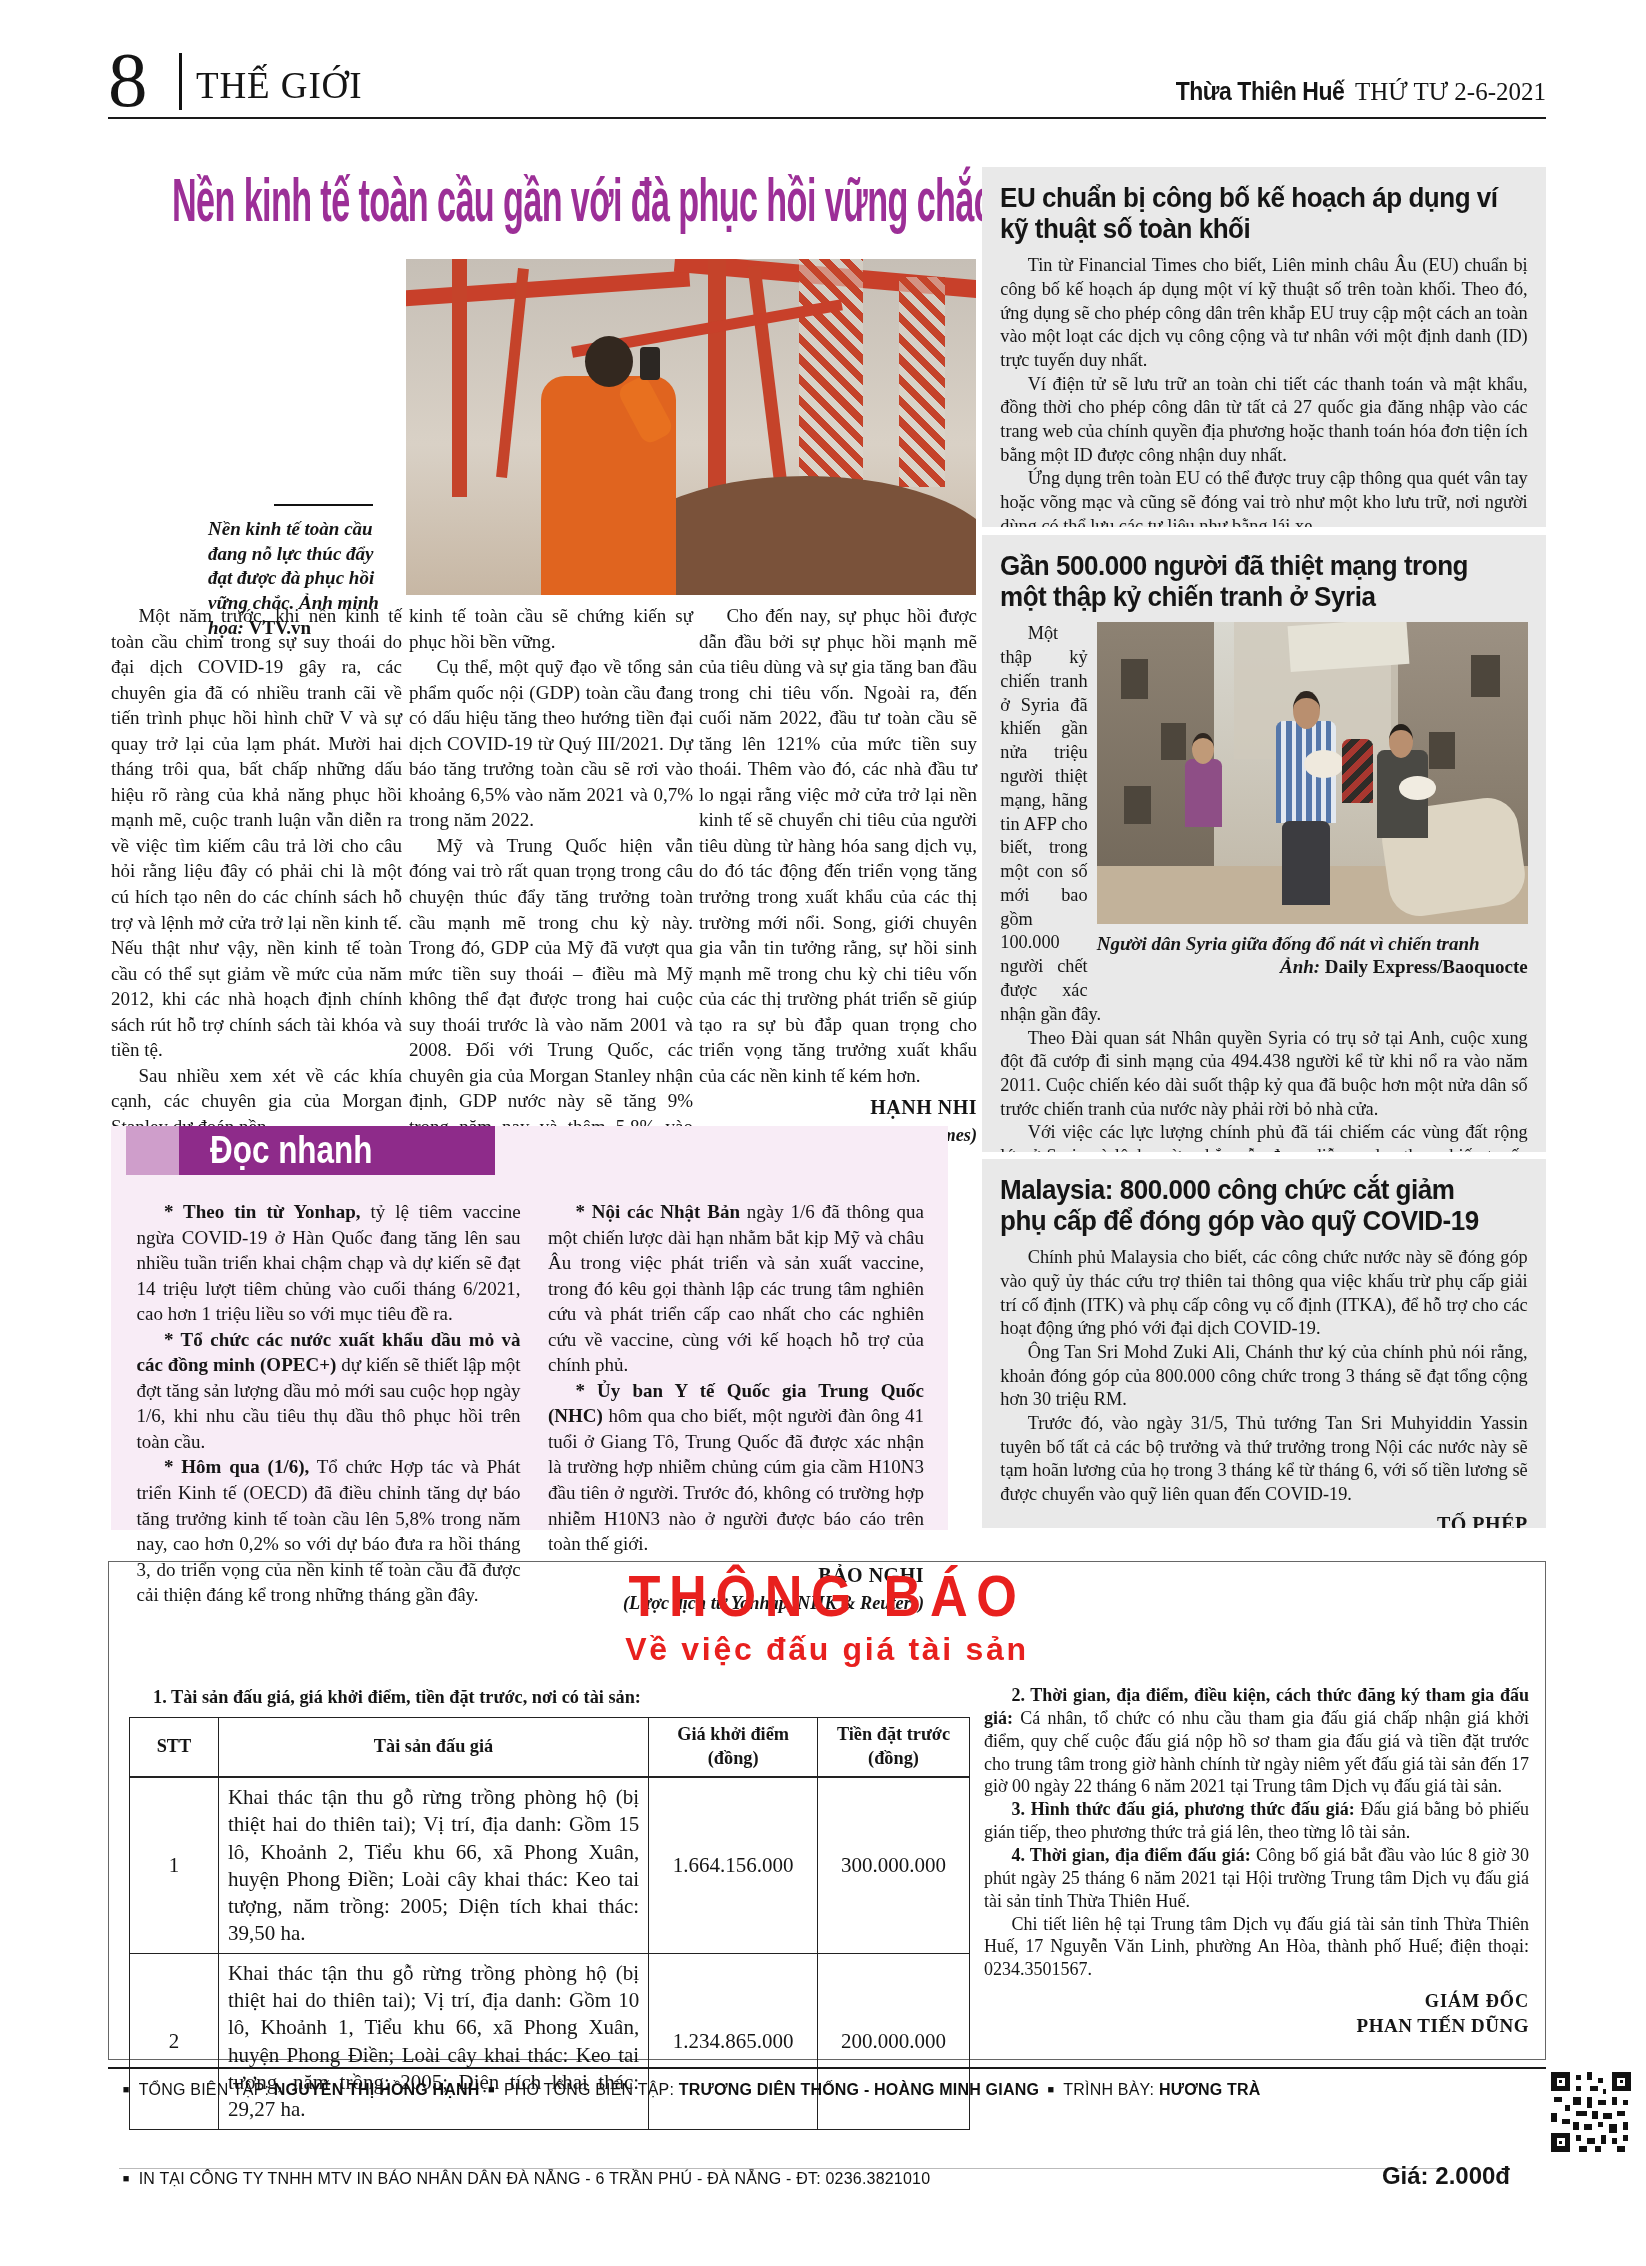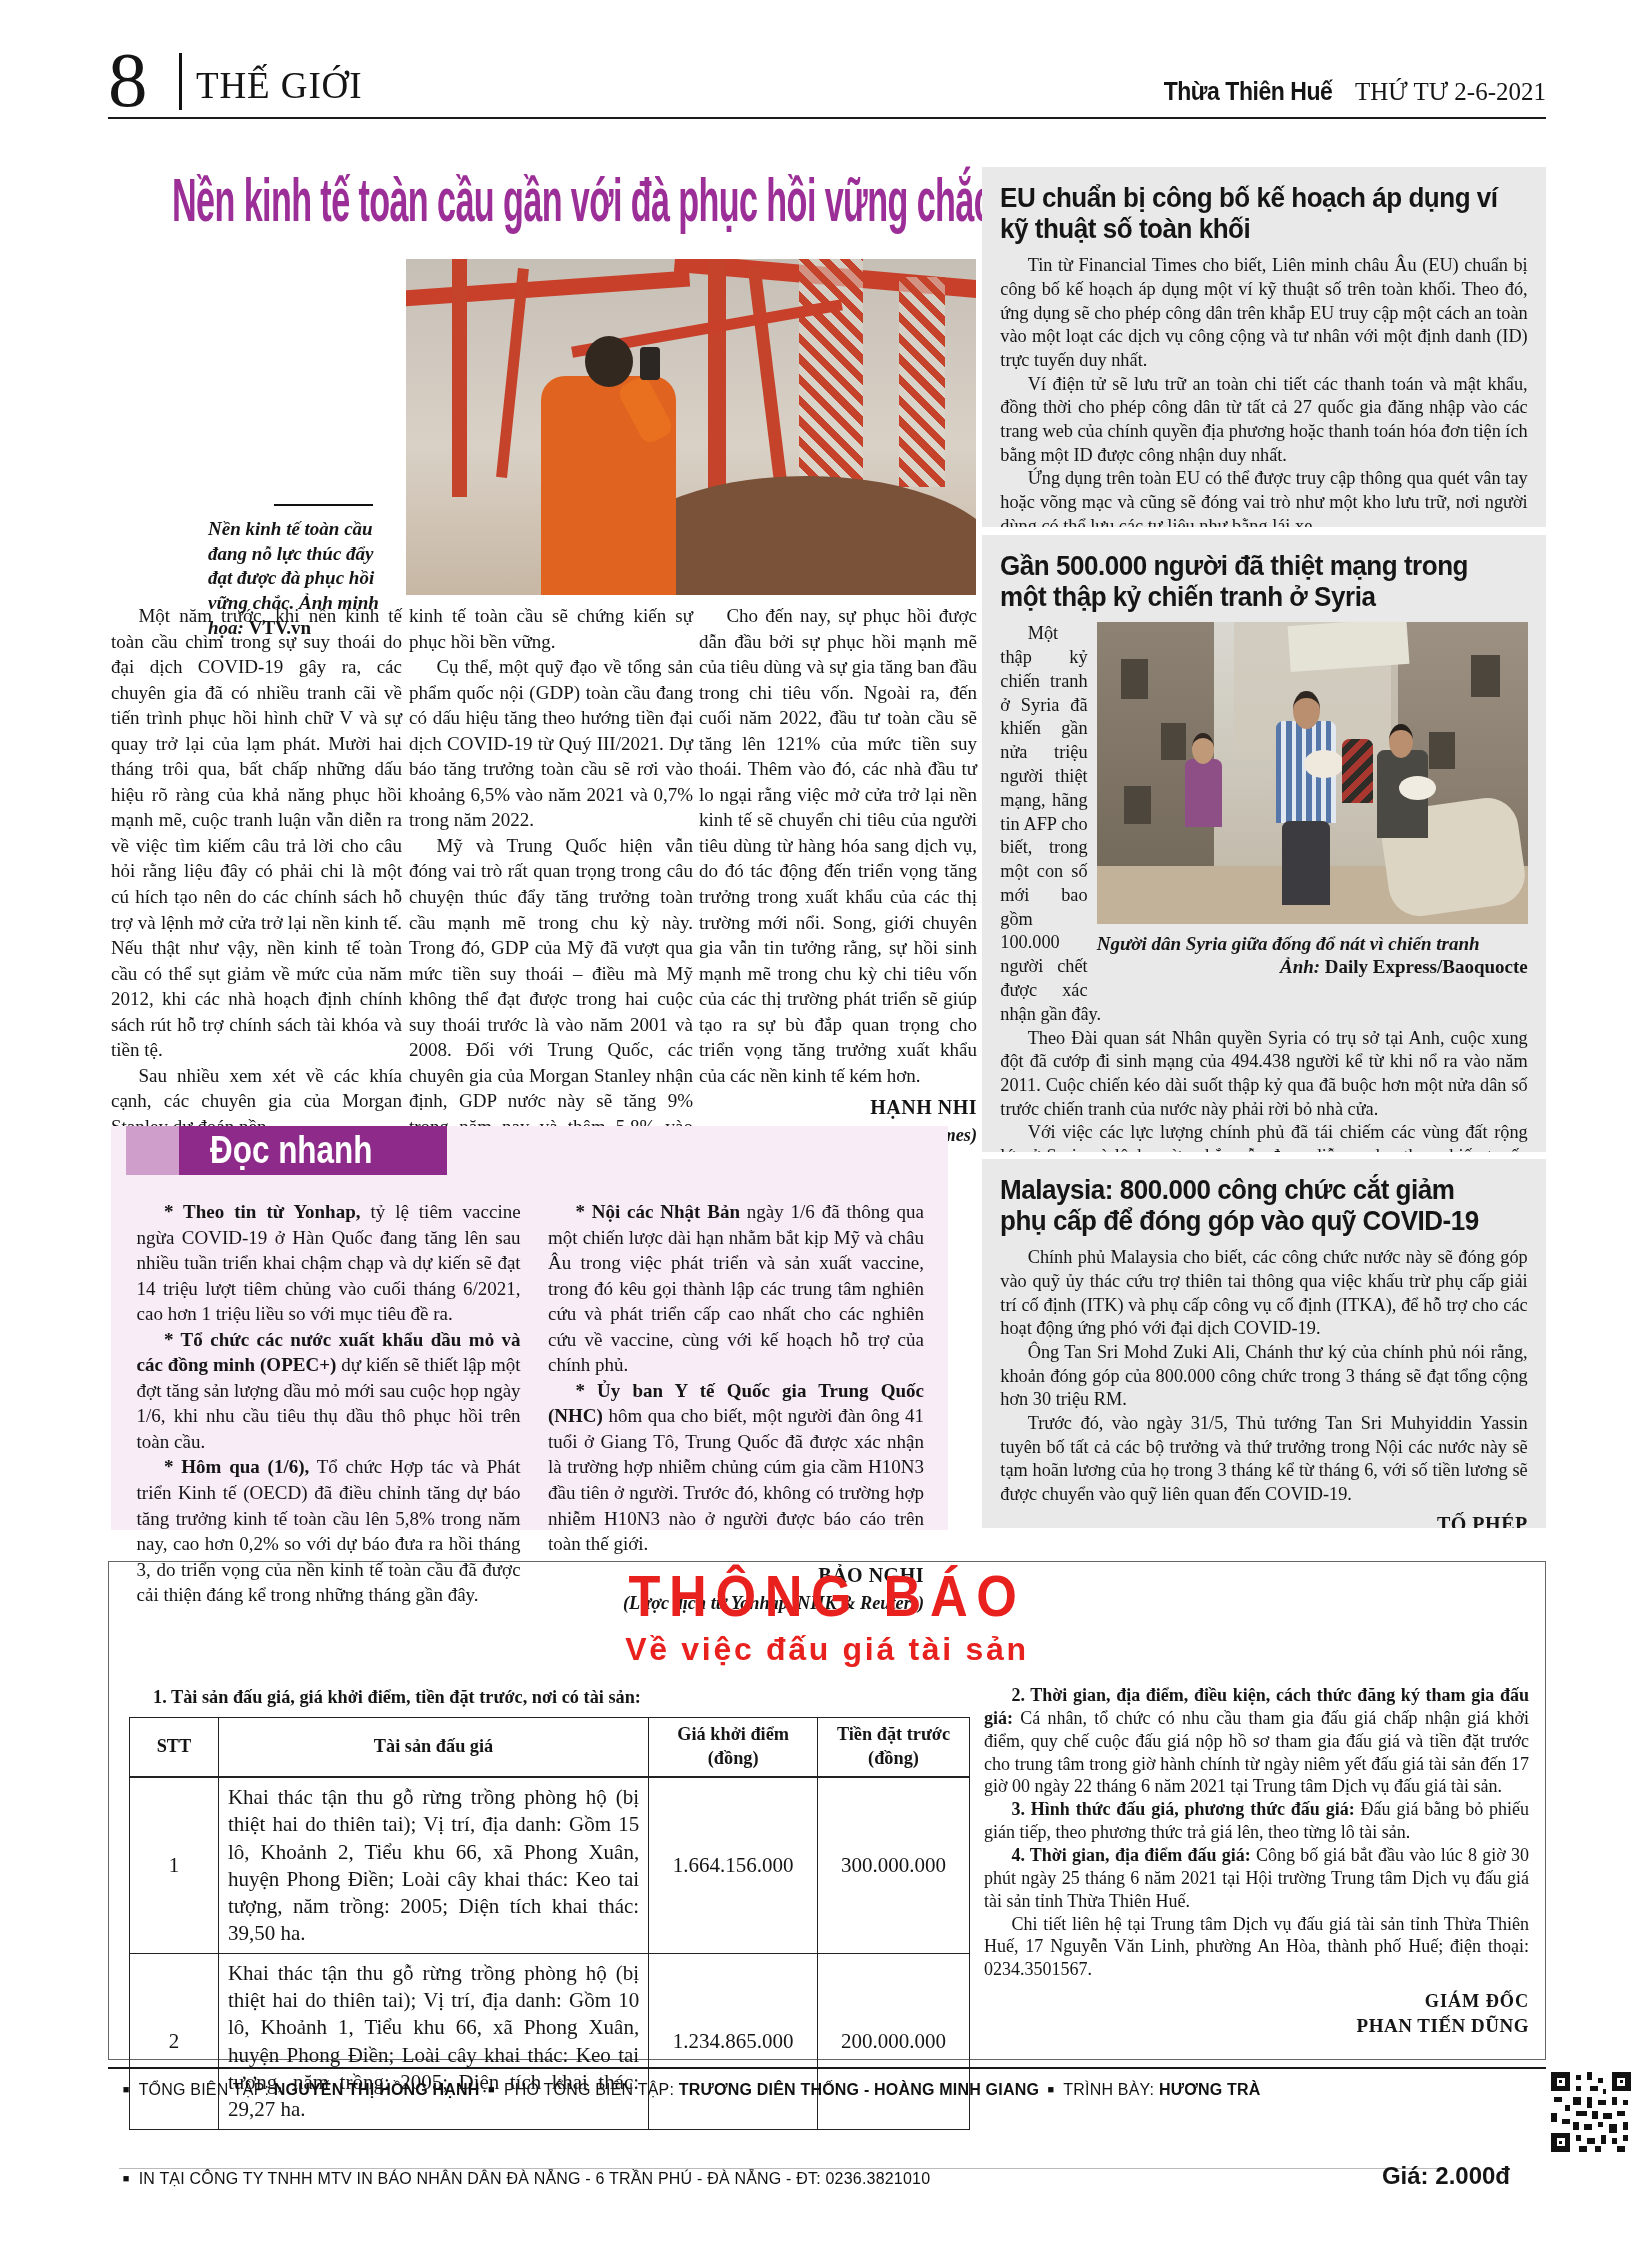--- a/index.html
+++ b/index.html
@@ -3,21 +3,21 @@
 <meta charset="utf-8">
 <style>
   html,body{margin:0;padding:0;background:#9a9a9a;}
   .page{position:relative;width:1647px;height:2267px;background:#ffffff;
         font-family:"Liberation Serif",serif;color:#151515;overflow:hidden;margin:0 auto;}
   .abs{position:absolute;}
   
   .pg-num{left:108px;top:40px;font-size:79px;line-height:1;font-family:"Liberation Serif",serif;}
   .hdr-bar{left:179px;top:53px;width:2.7px;height:57px;background:#111;}
   .hdr-section{left:196px;top:64px;font-size:37px;letter-spacing:0.9px;}
-  .hdr-right{right:101px;top:77px;display:flex;align-items:baseline;gap:23px;}
+  .hdr-right{right:101px;top:77px;display:flex;align-items:baseline;gap:11px;}
   .paper-name{font-family:"Liberation Sans",sans-serif;font-weight:bold;font-size:25px;letter-spacing:-0.5px;transform:scaleX(.92);transform-origin:right;}
   .paper-date{font-size:25px;}
   .hdr-rule{left:108px;width:1438px;top:117px;height:1.8px;background:#1a1a1a;}
   
   .main-headline{left:172px;top:166px;width:822px;font-family:"Liberation Sans",sans-serif;
     font-weight:bold;font-size:51px;color:#9c2f97;white-space:nowrap;letter-spacing:-0.9px;
     transform:scale(.67,1.18);transform-origin:left top;}
   
   .photo-main{left:406px;top:259px;width:570px;height:336px;overflow:hidden;
     background:linear-gradient(180deg,#c6bfb6 0%,#d9d1c6 55%,#c7b7a4 100%);}
@@ -59,21 +59,21 @@
   .sack{position:absolute;right:5.5px;bottom:12.8px;width:137px;height:108px;background:#ddd5c3;border-radius:31px;transform:rotate(-8deg);}
   .fig-torso{position:absolute;border-radius:7.3px 7.3px 0 0;}
   .fig-head{position:absolute;border-radius:50%;}
   .sy-cap{font-size:19px;font-weight:bold;font-style:italic;line-height:1.25;margin-top:7.3px;}
   .sy-credit{text-align:right;font-weight:bold;font-size:19px;}
   .sy-credit .lbl{font-style:italic;}
   .sy-side{font-size:18.3px;line-height:1.3;text-align:justify;}
   
   .dn-box{left:111px;top:1126px;width:837px;height:404px;background:#f8ecf6;}
   .dn-square{position:absolute;left:14.6px;top:0;width:53px;height:49px;background:#cf9ecb;}
-  .dn-bar{position:absolute;left:68px;top:0;width:268px;height:49px;background:#8e2b8a;}
+  .dn-bar{position:absolute;left:68px;top:0;width:316px;height:49px;background:#8e2b8a;}
   .dn-bar span{display:inline-block;color:#fff;font-family:"Liberation Sans",sans-serif;font-weight:bold;
     font-size:37px;line-height:48px;margin-left:31px;letter-spacing:0;transform:scale(.85,1.05);transform-origin:left center;}
   .dn-col{position:absolute;top:73px;font-size:19px;line-height:1.345;text-align:justify;}
   .dn-left{left:25.6px;width:384px;}
   .dn-right{left:437px;width:376px;}
   .lead{font-weight:bold;}
   
   .tb-box{left:108px;top:1561px;width:1438px;height:499px;border:0.9px solid #666;box-sizing:border-box;}
   .tb-title-wrap{position:absolute;left:0;right:0;top:5.5px;text-align:center;}
   .tb-title{display:inline-block;font-family:"Liberation Sans",sans-serif;font-weight:bold;font-size:55px;

